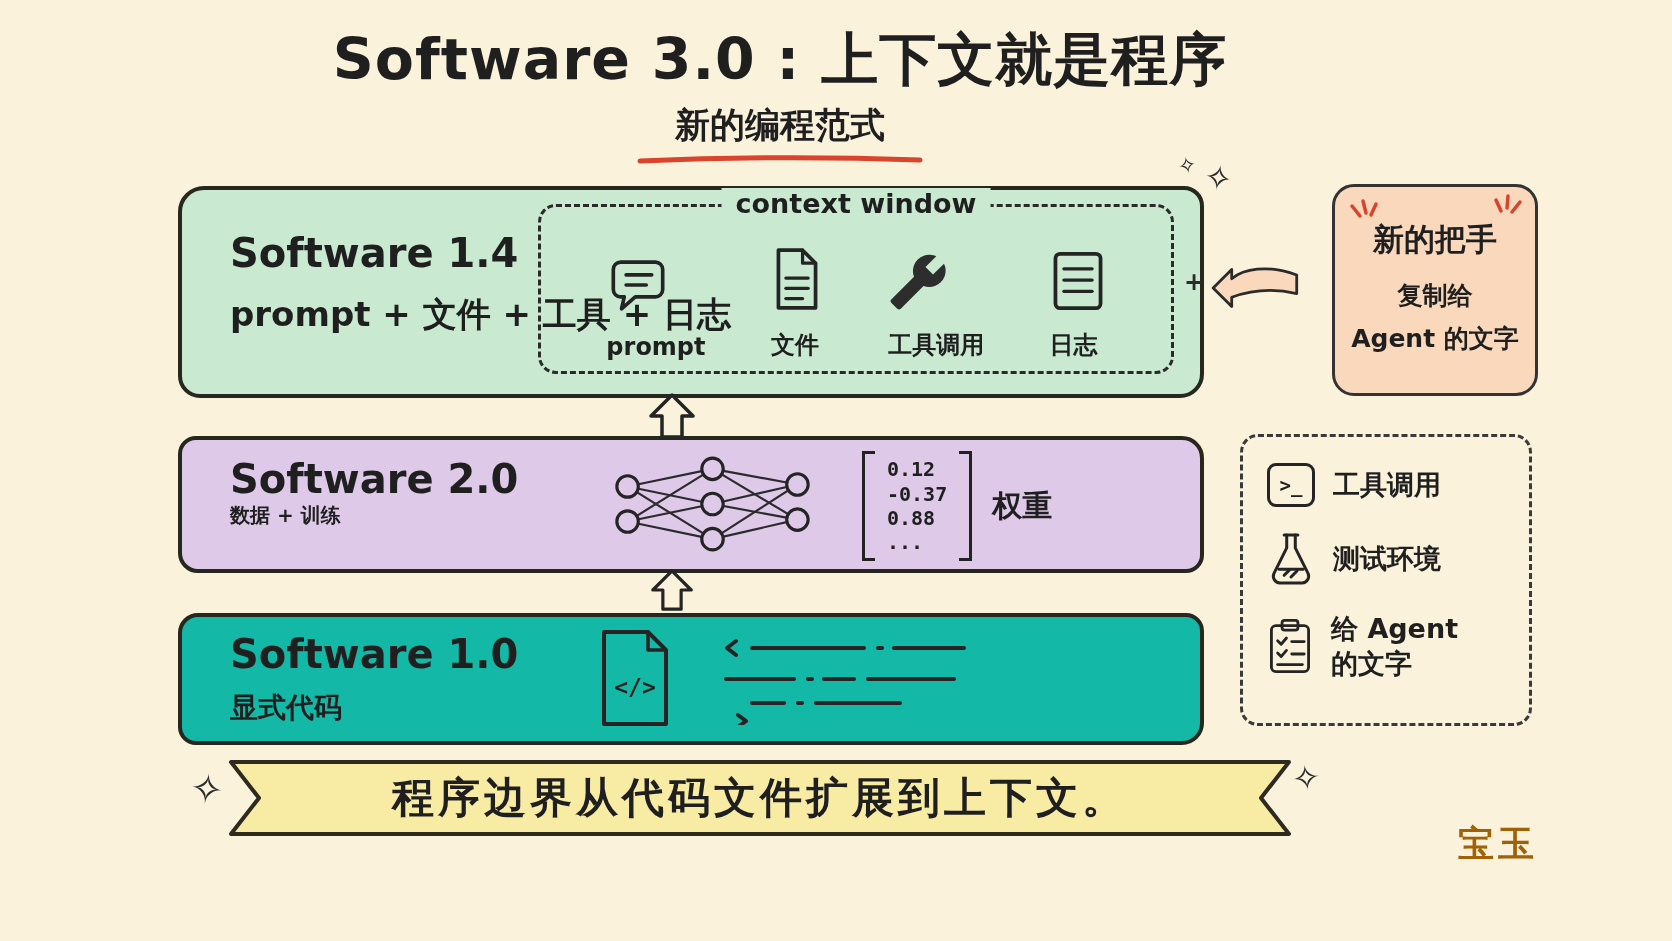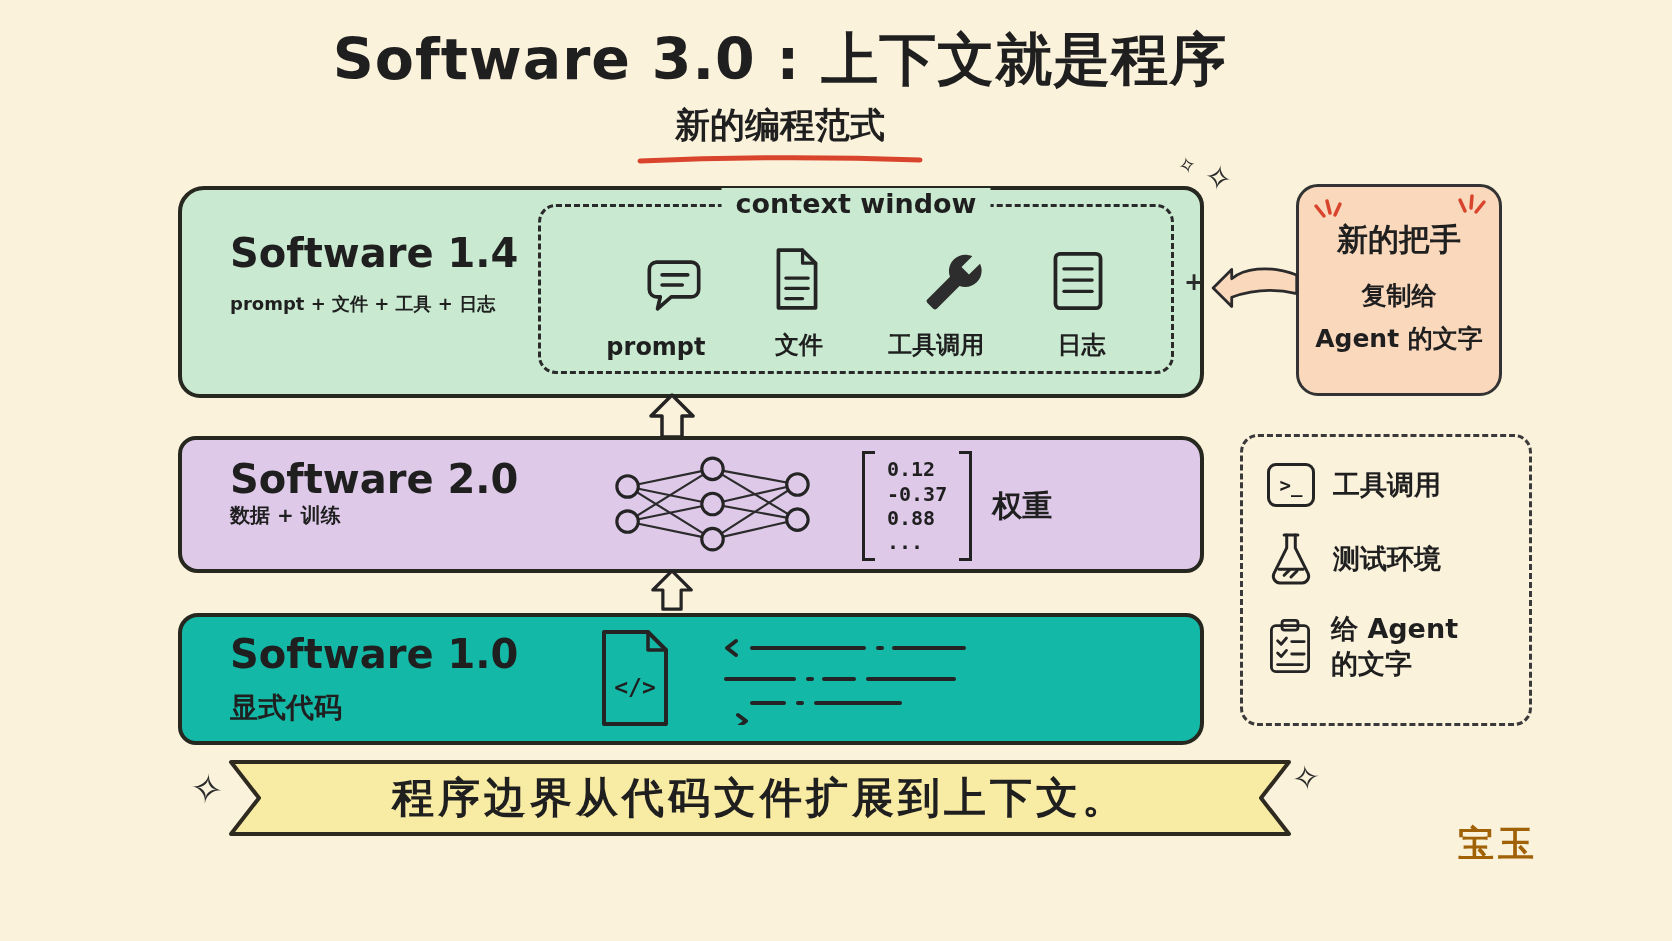--- a/index.html
+++ b/index.html
@@ -17,29 +17,29 @@
   .subtitle-wrap{left:0;top:102px;width:1560px;}
   .subtitle{font-size:35px;font-weight:bold;display:inline-block;}
   .underline{width:288px;height:10px;margin:1px auto 0;}
 
   
   .layerbox{border:4px solid #26271F;}
   .green{left:178px;top:186px;width:1018px;height:204px;background:#C9EAD1;border-radius:26px 20px 24px 22px;}
   .purple{left:178px;top:436px;width:1018px;height:129px;background:#DEC9E9;border-radius:18px 22px 18px 20px;}
   .blue{left:178px;top:613px;width:1018px;height:124px;background:#14b8a6;border-radius:20px 18px 22px 18px;}
   .layer-title{position:absolute;left:48px;font-size:40px;font-weight:bold;}
-  .layer-sub{position:absolute;left:48px;font-size:18px;font-weight:bold;}
+  .layer-sub{position:absolute;left:48px;font-size:34px;font-weight:bold;}
 
   
   .cw{position:absolute;left:356px;top:14px;width:636px;height:170px;
       border:3px dashed #2A2A2A;border-radius:18px;
       display:flex;justify-content:space-evenly;align-items:flex-end;padding-bottom:10px;box-sizing:border-box;}
   .cw-label{position:absolute;top:-19px;left:50%;transform:translateX(-50%);
       background:#C9EAD1;padding:0 14px;font-size:27px;font-weight:bold;white-space:nowrap;}
-  .cw-item{display:flex;flex-direction:column;align-items:flex-end;gap:17px;}
+  .cw-item{display:flex;flex-direction:column;align-items:flex-start;gap:17px;}
   .cw-item .lbl{font-size:24px;font-weight:bold;}
 
   
   .uparrow{width:48px;height:46px;}
 
   
   .nn{left:428px;top:15px;}
   .matrix{position:absolute;left:680px;top:11px;display:flex;align-items:center;}
   .bracket{width:10px;height:104px;}
   .bracket.l{border-left:3.5px solid #222;border-top:3.5px solid #222;border-bottom:3.5px solid #222;}
@@ -47,21 +47,21 @@
   .mvals{padding:2px 12px;font-family:"DejaVu Sans Mono", monospace;font-size:20px;line-height:1.22;font-weight:bold;}
   .mlabel{font-size:30px;font-weight:bold;margin-left:20px;}
 
   
   .codefile{position:absolute;left:416px;top:11px;width:74px;height:100px;}
   .codefile .glyph{position:absolute;left:0;top:46px;width:100%;text-align:center;
       font-family:"DejaVu Sans Mono", monospace;font-size:23px;font-weight:bold;}
   .codelines{position:absolute;left:540px;top:16px;}
 
   
-  .callout{left:1296px;top:184px;width:206px;height:212px;background:#F9D8BC;
+  .callout{left:1332px;top:184px;width:206px;height:212px;background:#F9D8BC;
       border:3.5px solid #333;border-radius:22px;box-sizing:border-box;}
   .callout-title{margin-top:32px;font-size:31px;font-weight:bold;text-align:center;}
   .callout-body{margin-top:14px;font-size:25px;font-weight:bold;text-align:center;line-height:1.7;}
   .rays{position:absolute;}
 
   
   .legend{left:1240px;top:434px;width:292px;height:292px;border:3.5px dashed #3A3A3A;border-radius:18px;
       box-sizing:border-box;padding:26px 24px;display:flex;flex-direction:column;gap:24px;}
   .legend-row{display:flex;align-items:center;gap:18px;}
   .legend-row .lbl{font-size:27px;font-weight:bold;line-height:1.3;}

